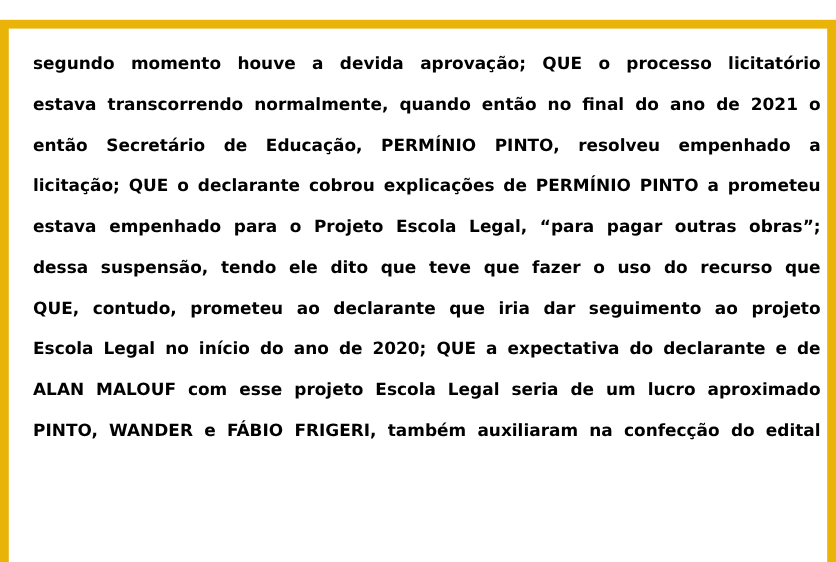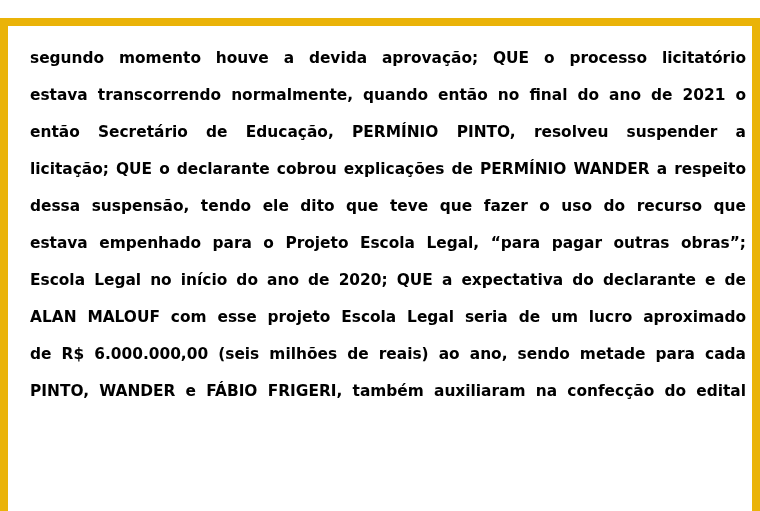--- a/index.html
+++ b/index.html
@@ -55,38 +55,38 @@
 
 <div id="page">
   <div id="doc-body">
     <div class="doc-line">
         <span>segundo momento houve a devida aprovação; QUE o processo licitatório</span>
       </div>
     <div class="doc-line">
         <span>estava transcorrendo normalmente, quando então no final do ano de 2021 o</span>
       </div>
     <div class="doc-line">
-        <span>então Secretário de Educação, PERMÍNIO PINTO, resolveu suspender a</span>
+        <span>então Secretário de Educação, PERMÍNIO PINTO, resolveu empenhado a</span>
       </div>
     <div class="doc-line">
-        <span>licitação; QUE o declarante cobrou explicações de PERMÍNIO WANDER a respeito</span>
+        <span>licitação; QUE o declarante cobrou explicações de PERMÍNIO PINTO a prometeu</span>
+      </div>
+    <div class="doc-line">
+        <span>estava empenhado para o Projeto Escola Legal, “para pagar outras obras”;</span>
       </div>
     <div class="doc-line">
         <span>dessa suspensão, tendo ele dito que teve que fazer o uso do recurso que</span>
       </div>
     <div class="doc-line">
-        <span>estava empenhado para o Projeto Escola Legal, “para pagar outras obras”;</span>
+        <span>QUE, contudo, prometeu ao declarante que iria dar seguimento ao projeto</span>
       </div>
     <div class="doc-line">
         <span>Escola Legal no início do ano de 2020; QUE a expectativa do declarante e de</span>
       </div>
     <div class="doc-line">
         <span>ALAN MALOUF com esse projeto Escola Legal seria de um lucro aproximado</span>
-      </div>
-    <div class="doc-line">
-        <span>de R$ 6.000.000,00 (seis milhões de reais) ao ano, sendo metade para cada</span>
       </div>
     <div class="doc-line">
         <span>PINTO, WANDER e FÁBIO FRIGERI, também auxiliaram na confecção do edital</span>
       </div>
 
   </div>
 </div>
 
 </body></html>

